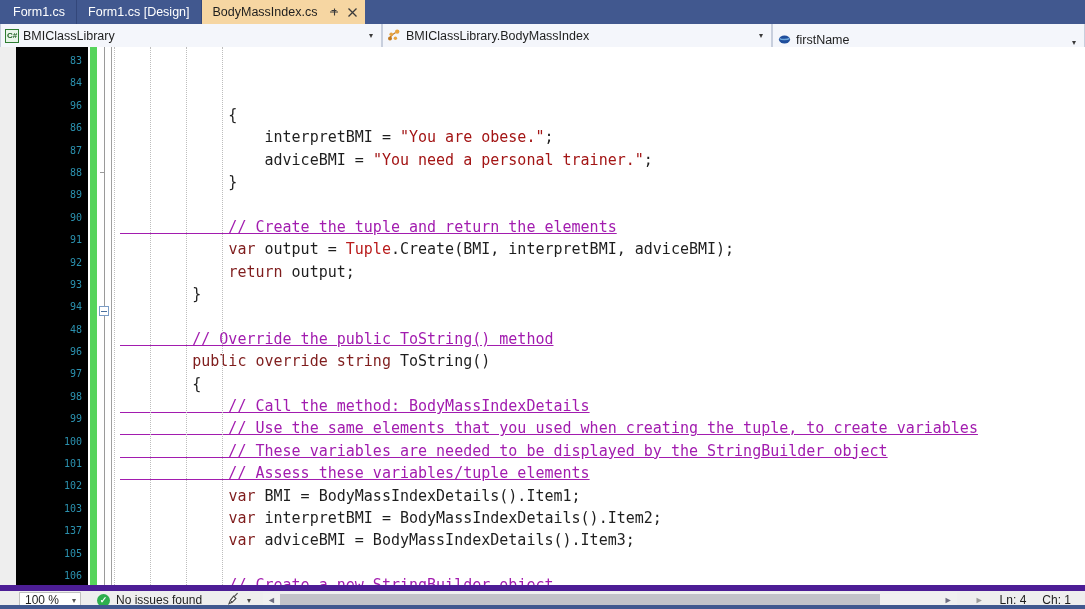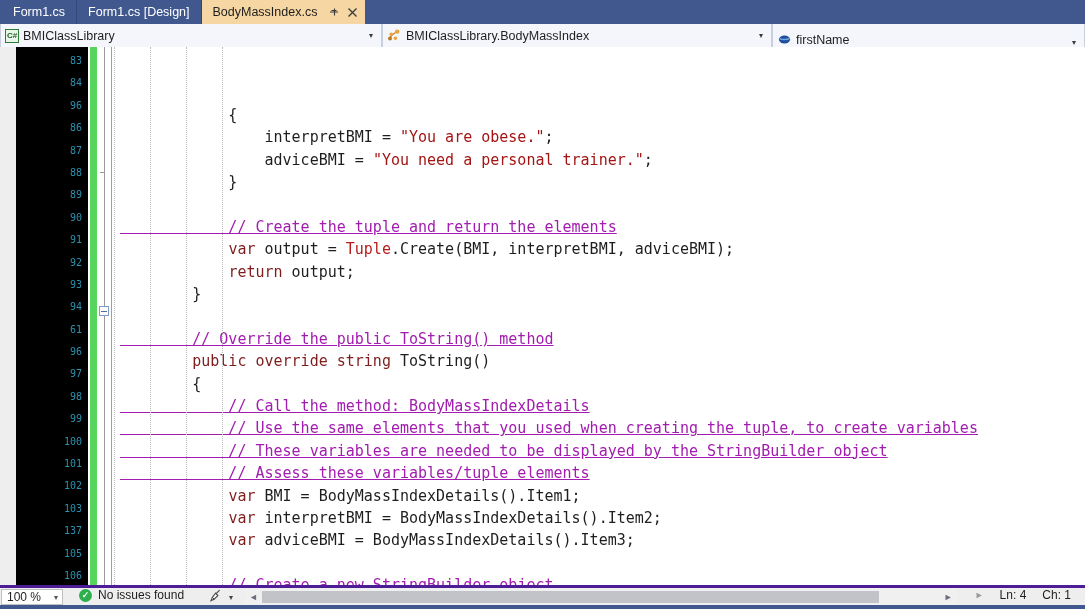--- a/index.html
+++ b/index.html
@@ -213,24 +213,25 @@
   .s  { color: #a31515; }  
   .c  { color: #a21caf; text-decoration: underline; }  
   .p  { color: #1e1e1e; }  
 
   
   .statusbar {
     flex: 0 0 24px;
     height: 24px;
     background: #eeeeee;
     display: flex;
-    align-items: flex-start;
+    align-items: center;
     font-size: 12px;
     color: #1e1e1e;
-    border-top: 3px solid #4c1d95;
+    border-top: 6px solid #4c1d95;
+    padding-left: 18px;
   }
   .zoom-combo {
     width: 62px;
     display: flex;
     align-items: center;
     justify-content: space-between;
     background: #ffffff;
     border: 1px solid #c0c0c0;
     padding: 0 4px 0 5px;
     margin: 1px 0 1px 1px;
@@ -369,21 +370,21 @@
         <div>96</div>
         <div>86</div>
         <div>87</div>
         <div>88</div>
         <div>89</div>
         <div>90</div>
         <div>91</div>
         <div>92</div>
         <div>93</div>
         <div>94</div>
-        <div>61</div>
+        <div>48</div>
         <div>96</div>
         <div>97</div>
         <div>98</div>
         <div>99</div>
         <div>100</div>
         <div>101</div>
         <div>102</div>
         <div>103</div>
         <div>137</div>
         <div>105</div>

